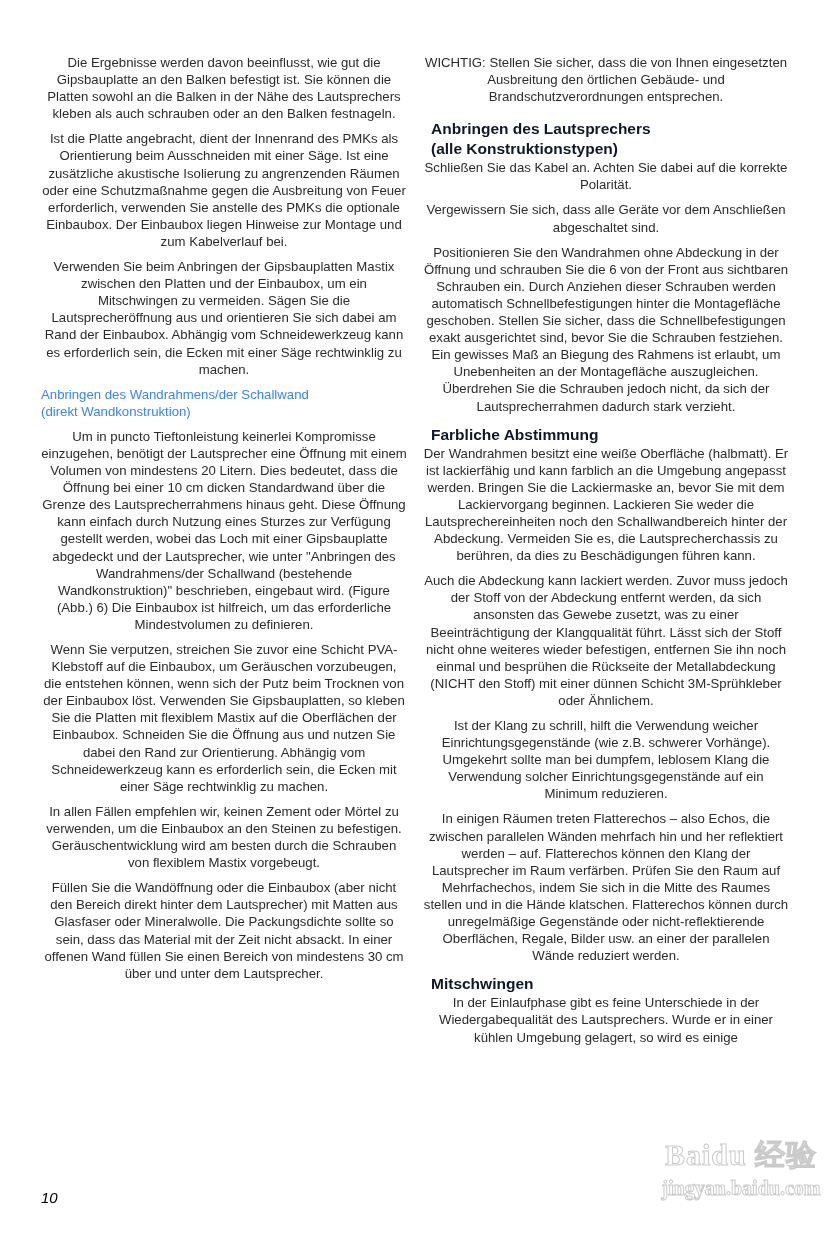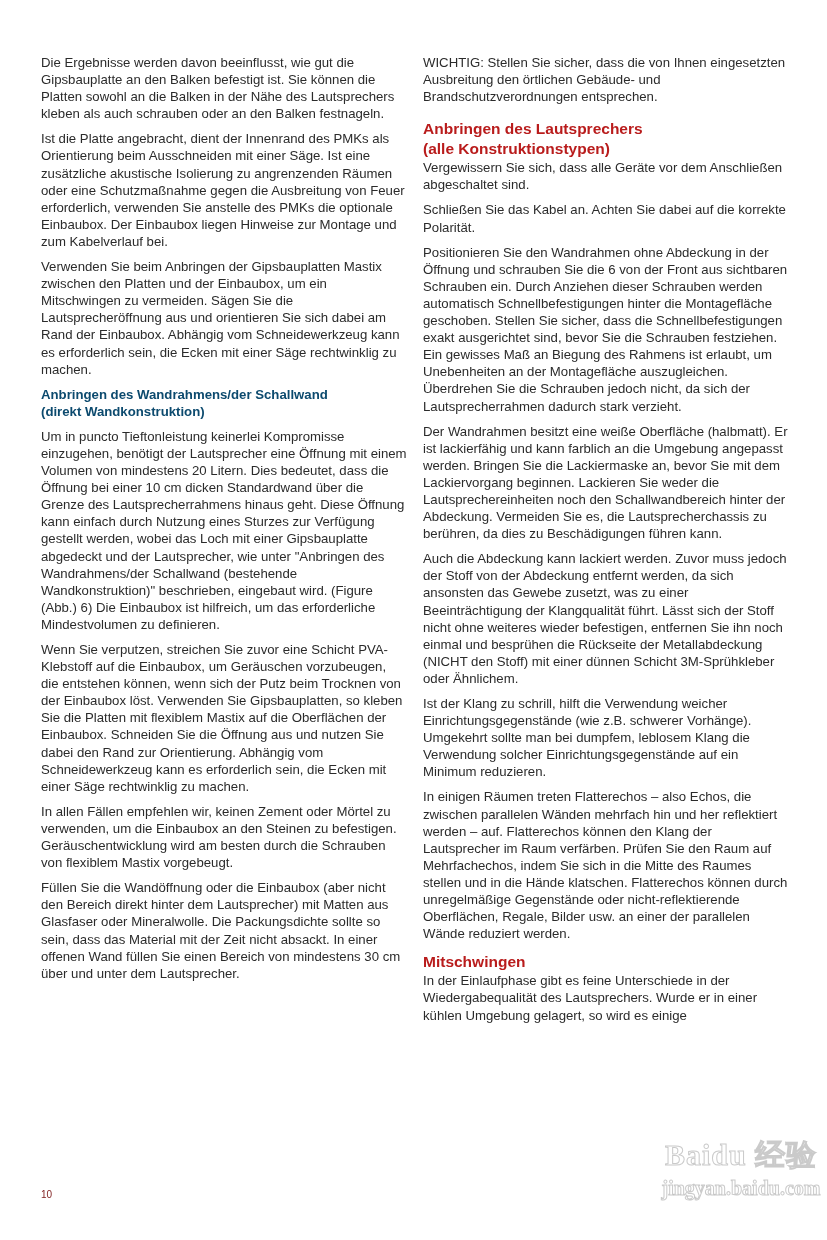--- a/index.html
+++ b/index.html
@@ -19,43 +19,44 @@
       position: absolute;
       top: 54px;
       width: 366px;
       font-size: 13.2px;
       line-height: 17.1px;
     }
     .col-left { left: 41px; }
     .col-right { left: 423px; }
     p {
       margin: 0 0 8px 0;
-      text-align: left;
+      text-align: center;
     }
     h3.sub {
       font-size: 13.2px;
       line-height: 17.1px;
-      font-weight: bold;
+      font-weight: normal;
       margin: 0 0 8px 0;
-      color: #0c4a6e;
+      color: #3b82f6;
     }
     h2.sec {
       font-size: 15.5px;
       line-height: 20px;
       font-weight: bold;
-      margin: 10px 0 0 0;
-      color: #b91c1c;
+      margin: 10px 0 0 8px;
+      color: #0f172a;
     }
     h2.sec.first { margin-top: 14px; }
     .page-number {
       position: absolute;
       left: 41px;
       top: 1189px;
-      font-size: 10px;
-      color: #7f1d1d;
+      font-size: 15px;
+      color: #000000;
+      font-style: italic;
     }
     .watermark {
       position: absolute;
       left: 585px;
       top: 1140px;
       width: 220px;
       text-align: center;
       color: rgba(180,180,180,0.55);
       font-family: Liberation Serif, serif;
       pointer-events: none;
@@ -94,23 +95,24 @@
   <p>In allen Fällen empfehlen wir, keinen Zement oder Mörtel zu verwenden, um die Einbaubox an den Steinen zu befestigen. Geräuschentwicklung wird am besten durch die Schrauben von flexiblem Mastix vorgebeugt.</p>
   <p>Füllen Sie die Wandöffnung oder die Einbaubox (aber nicht den Bereich direkt hinter dem Lautsprecher) mit Matten aus Glasfaser oder Mineralwolle. Die Packungsdichte sollte so sein, dass das Material mit der Zeit nicht absackt. In einer offenen Wand füllen Sie einen Bereich von mindestens 30 cm über und unter dem Lautsprecher.</p>
 </div>
 
 <div class="col col-right">
   <p>WICHTIG: Stellen Sie sicher, dass die von Ihnen eingesetzten Ausbreitung den örtlichen Gebäude- und Brandschutzverordnungen entsprechen.</p>
   <h2 class="sec first">
     <span>Anbringen des Lautsprechers</span><br>
     <span>(alle Konstruktionstypen)</span>
   </h2>
+  <p>Schließen Sie das Kabel an. Achten Sie dabei auf die korrekte Polarität.</p>
   <p>Vergewissern Sie sich, dass alle Geräte vor dem Anschließen abgeschaltet sind.</p>
-  <p>Schließen Sie das Kabel an. Achten Sie dabei auf die korrekte Polarität.</p>
   <p>Positionieren Sie den Wandrahmen ohne Abdeckung in der Öffnung und schrauben Sie die 6 von der Front aus sichtbaren Schrauben ein. Durch Anziehen dieser Schrauben werden automatisch Schnellbefestigungen hinter die Montagefläche geschoben. Stellen Sie sicher, dass die Schnellbefestigungen exakt ausgerichtet sind, bevor Sie die Schrauben festziehen. Ein gewisses Maß an Biegung des Rahmens ist erlaubt, um Unebenheiten an der Montagefläche auszugleichen. Überdrehen Sie die Schrauben jedoch nicht, da sich der Lautsprecherrahmen dadurch stark verzieht.</p>
+  <h2 class="sec">Farbliche Abstimmung</h2>
   <p>Der Wandrahmen besitzt eine weiße Oberfläche (halbmatt). Er ist lackierfähig und kann farblich an die Umgebung angepasst werden. Bringen Sie die Lackiermaske an, bevor Sie mit dem Lackiervorgang beginnen. Lackieren Sie weder die Lautsprechereinheiten noch den Schallwandbereich hinter der Abdeckung. Vermeiden Sie es, die Lautsprecherchassis zu berühren, da dies zu Beschädigungen führen kann.</p>
   <p>Auch die Abdeckung kann lackiert werden. Zuvor muss jedoch der Stoff von der Abdeckung entfernt werden, da sich ansonsten das Gewebe zusetzt, was zu einer Beeinträchtigung der Klangqualität führt. Lässt sich der Stoff nicht ohne weiteres wieder befestigen, entfernen Sie ihn noch einmal und besprühen die Rückseite der Metallabdeckung (NICHT den Stoff) mit einer dünnen Schicht 3M-Sprühkleber oder Ähnlichem.</p>
   <p>Ist der Klang zu schrill, hilft die Verwendung weicher Einrichtungsgegenstände (wie z.B. schwerer Vorhänge). Umgekehrt sollte man bei dumpfem, leblosem Klang die Verwendung solcher Einrichtungsgegenstände auf ein Minimum reduzieren.</p>
   <p>In einigen Räumen treten Flatterechos – also Echos, die zwischen parallelen Wänden mehrfach hin und her reflektiert werden – auf. Flatterechos können den Klang der Lautsprecher im Raum verfärben. Prüfen Sie den Raum auf Mehrfachechos, indem Sie sich in die Mitte des Raumes stellen und in die Hände klatschen. Flatterechos können durch unregelmäßige Gegenstände oder nicht-reflektierende Oberflächen, Regale, Bilder usw. an einer der parallelen Wände reduziert werden.</p>
   <h2 class="sec">Mitschwingen</h2>
   <p>In der Einlaufphase gibt es feine Unterschiede in der Wiedergabequalität des Lautsprechers. Wurde er in einer kühlen Umgebung gelagert, so wird es einige</p>
 </div>
 
 <div class="page-number">10</div>
 

